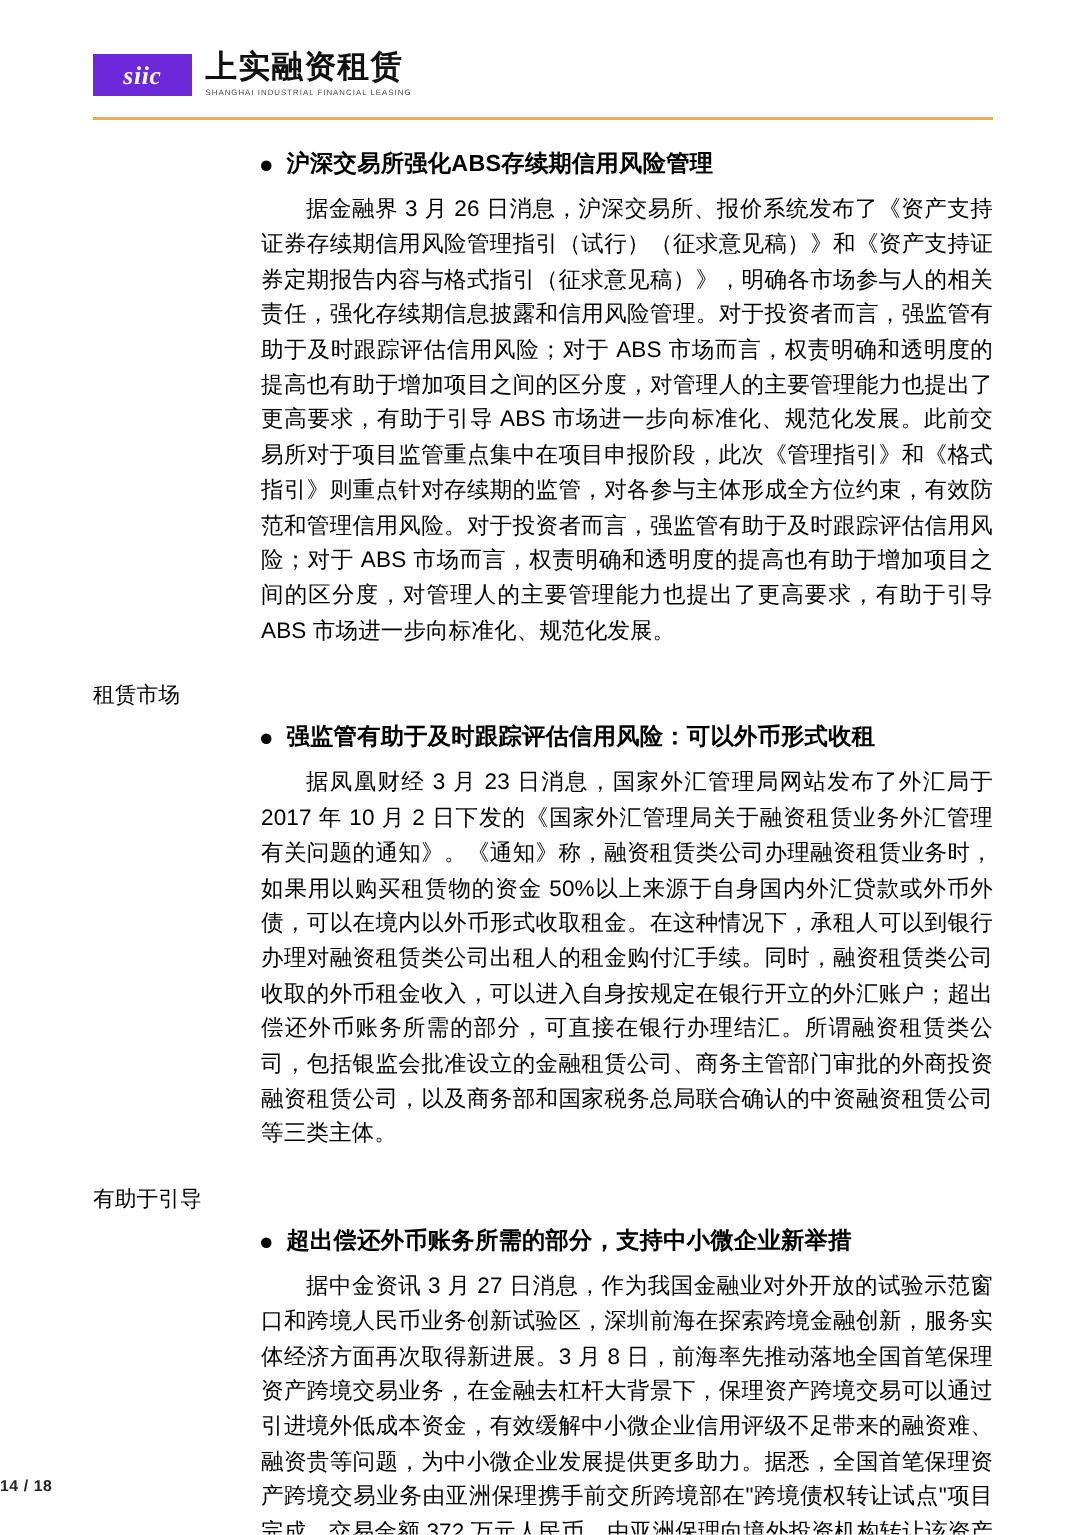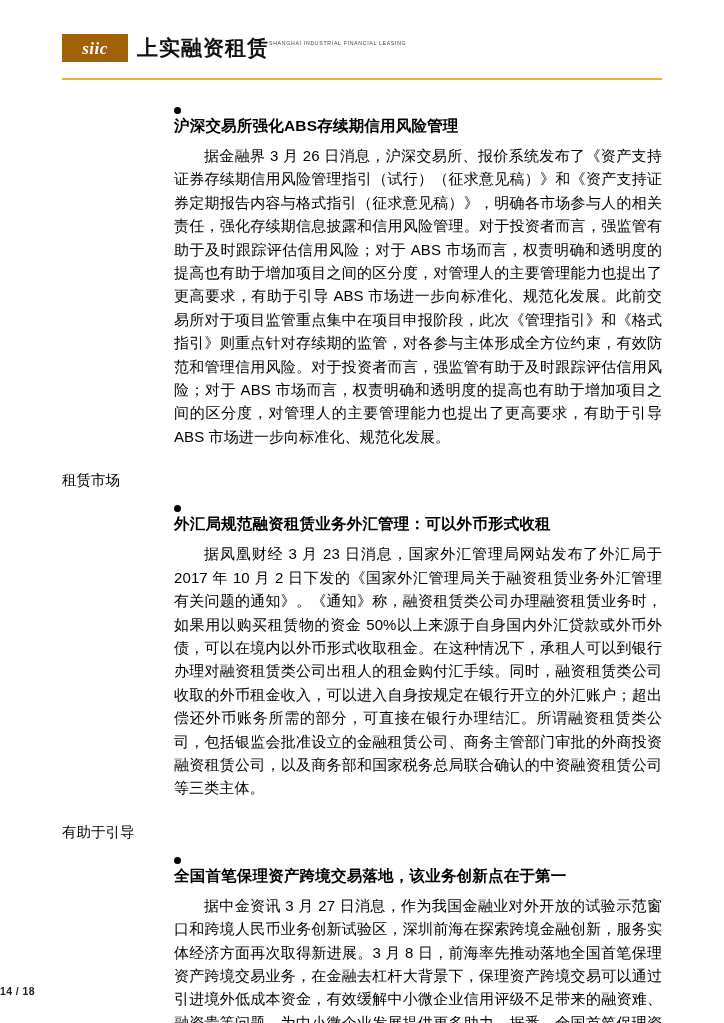--- a/index.html
+++ b/index.html
@@ -30,36 +30,36 @@
     right: 40px;
     height: 46px;
   }
   .logo-wrap {
     display: flex;
     align-items: center;
   }
   .logo-mark {
     width: 66px;
     height: 28px;
-    background: #a16207;
+    background: #6d28d9;
     color: #ffffff;
     font-family: "Liberation Serif", serif;
     font-weight: bold;
     font-style: italic;
     font-size: 17px;
     letter-spacing: 0.5px;
     display: flex;
     align-items: center;
     justify-content: center;
     line-height: 1;
   }
   .logo-texts {
     margin-left: 9px;
     display: flex;
-    flex-direction: row;
+    flex-direction: column;
     justify-content: center;
   }
   .logo-cn {
     font-family: "Liberation Sans", sans-serif;
     font-weight: bold;
     font-size: 21px;
     line-height: 22px;
     color: #111111;
     letter-spacing: 1px;
   }
@@ -93,21 +93,20 @@
     color: #000000;
     margin: 22px 0 4px 0;
     line-height: 20px;
   }
 
   .bullet-head {
     display: flex;
     align-items: flex-start;
     margin: 6px 0 6px 0;
     padding-left: 112px;
-    flex-direction: column;
   }
   .bullet-dot {
     width: 7px;
     height: 7px;
     border-radius: 50%;
     background: #000000;
     margin-top: 9px;
     margin-right: 10px;
     flex: 0 0 auto;
   }
@@ -165,30 +164,30 @@
       <span class="bullet-dot"></span>
       <span class="bullet-title">沪深交易所强化ABS存续期信用风险管理</span>
     </div>
 
     <p class="para">据金融界 3 月 26 日消息，沪深交易所、报价系统发布了《资产支持证券存续期信用风险管理指引（试行）（征求意见稿）》和《资产支持证券定期报告内容与格式指引（征求意见稿）》，明确各市场参与人的相关责任，强化存续期信息披露和信用风险管理。对于投资者而言，强监管有助于及时跟踪评估信用风险；对于 ABS 市场而言，权责明确和透明度的提高也有助于增加项目之间的区分度，对管理人的主要管理能力也提出了更高要求，有助于引导 ABS 市场进一步向标准化、规范化发展。此前交易所对于项目监管重点集中在项目申报阶段，此次《管理指引》和《格式指引》则重点针对存续期的监管，对各参与主体形成全方位约束，有效防范和管理信用风险。对于投资者而言，强监管有助于及时跟踪评估信用风险；对于 ABS 市场而言，权责明确和透明度的提高也有助于增加项目之间的区分度，对管理人的主要管理能力也提出了更高要求，有助于引导 ABS 市场进一步向标准化、规范化发展。</p>
 
     <div class="section-label">租赁市场</div>
 
     <div class="bullet-head">
       <span class="bullet-dot"></span>
-      <span class="bullet-title">外汇局规范融资租赁业务外汇管理：可以外币形式收租</span>
+      <span class="bullet-title">强监管有助于及时跟踪评估信用风险：可以外币形式收租</span>
     </div>
 
     <p class="para">据凤凰财经 3 月 23 日消息，国家外汇管理局网站发布了外汇局于 2017 年 10 月 2 日下发的《国家外汇管理局关于融资租赁业务外汇管理有关问题的通知》。《通知》称，融资租赁类公司办理融资租赁业务时，如果用以购买租赁物的资金 50%以上来源于自身国内外汇贷款或外币外债，可以在境内以外币形式收取租金。在这种情况下，承租人可以到银行办理对融资租赁类公司出租人的租金购付汇手续。同时，融资租赁类公司收取的外币租金收入，可以进入自身按规定在银行开立的外汇账户；超出偿还外币账务所需的部分，可直接在银行办理结汇。所谓融资租赁类公司，包括银监会批准设立的金融租赁公司、商务主管部门审批的外商投资融资租赁公司，以及商务部和国家税务总局联合确认的中资融资租赁公司等三类主体。</p>
 
     <div class="section-label">有助于引导</div>
 
     <div class="bullet-head">
       <span class="bullet-dot"></span>
-      <span class="bullet-title">全国首笔保理资产跨境交易落地，该业务创新点在于第一</span>
+      <span class="bullet-title">超出偿还外币账务所需的部分，支持中小微企业新举措</span>
     </div>
 
     <p class="para">据中金资讯 3 月 27 日消息，作为我国金融业对外开放的试验示范窗口和跨境人民币业务创新试验区，深圳前海在探索跨境金融创新，服务实体经济方面再次取得新进展。3 月 8 日，前海率先推动落地全国首笔保理资产跨境交易业务，在金融去杠杆大背景下，保理资产跨境交易可以通过引进境外低成本资金，有效缓解中小微企业信用评级不足带来的融资难、融资贵等问题，为中小微企业发展提供更多助力。据悉，全国首笔保理资产跨境交易业务由亚洲保理携手前交所跨境部在"跨境债权转让试点"项目完成，交易金额 372 万元人民币，由亚洲保理向境外投资机构转让该资产包项下 4 笔应收账款债权，期限为 166 天，境外投资款 T+0 到账。该业务创新点在于第一，首次打通了境外资金投资境内保理资产的入境渠道，具有重大意义；其次，该业务以人民币计价且使用离岸人民币入境投资，是人民币国际化战略的具体落地；第三，利</p>
 
   </div>
 
   <div class="footer">14 / 18</div>
 
 </div>
 

